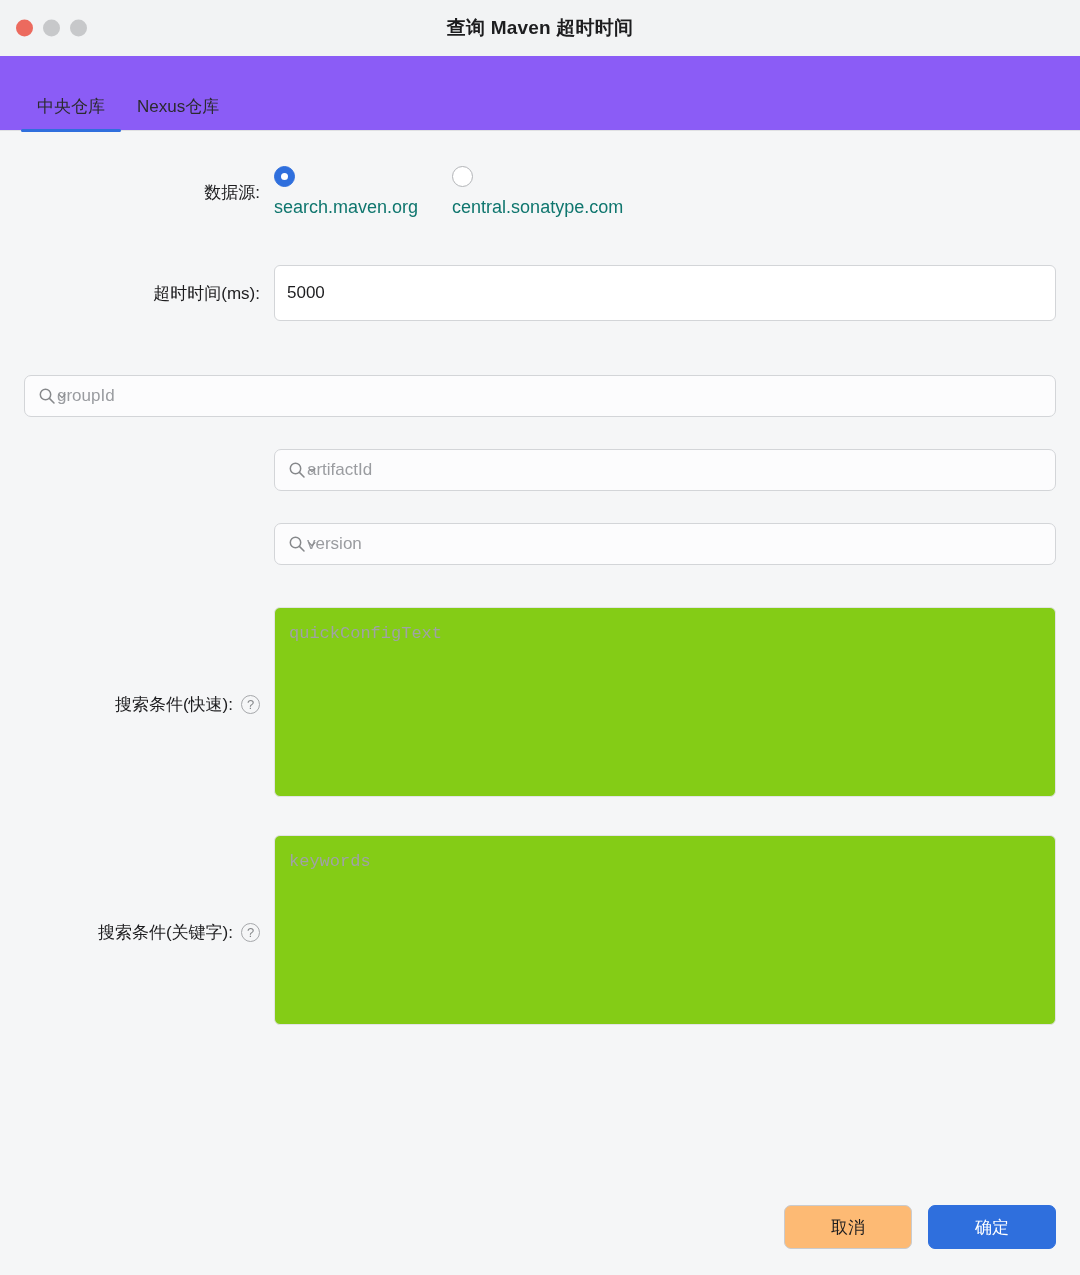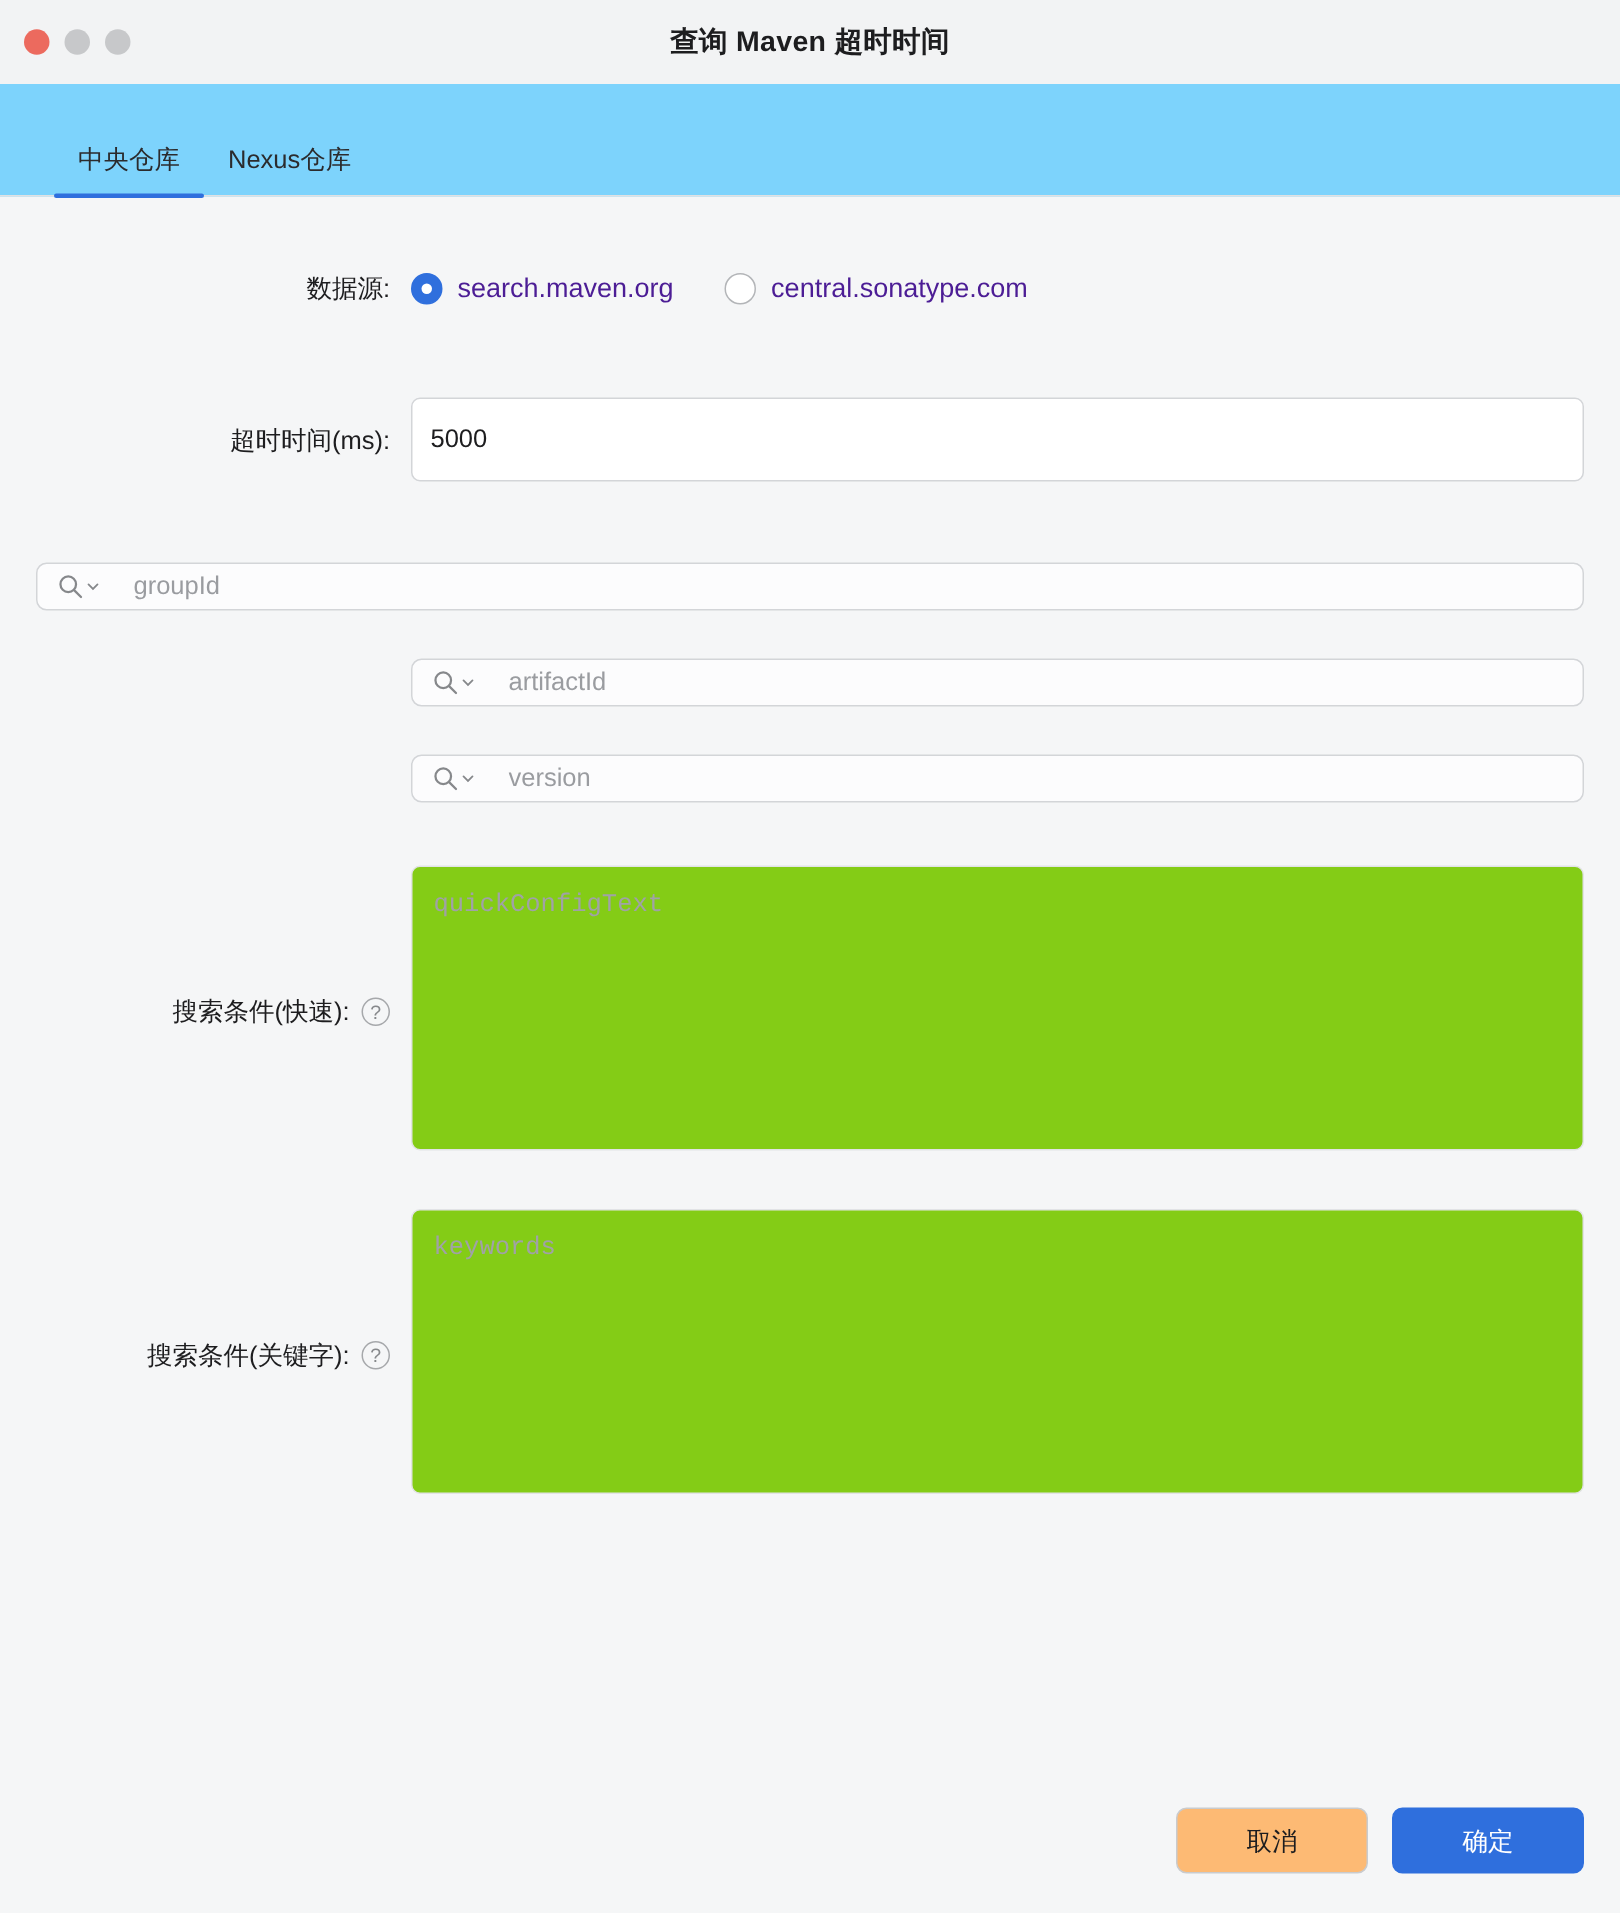--- a/index.html
+++ b/index.html
@@ -58,22 +58,22 @@
     color: #1d1d1f;
     letter-spacing: .2px;
   }
 
   
   .tabbar {
     flex: 0 0 auto;
     height: 75px;
     display: flex;
     align-items: flex-end;
-    padding: 0 36px;
-    background: #7dd3fc;
+    padding: 0 21px;
+    background: #8b5cf6;
     border-bottom: 1px solid #e0e1e3;
     box-sizing: border-box;
   }
   .tab {
     position: relative;
     font-size: 17px;
     color: #2b2b2d;
     padding: 0 16px 12px 16px;
     cursor: default;
     white-space: nowrap;
@@ -144,21 +144,22 @@
   .radio-group {
     display: flex;
     align-items: center;
     gap: 34px;
   }
   .radio-opt {
     display: flex;
     align-items: flex-start;
     gap: 10px;
     font-size: 18px;
-    color: #4c1d95;
+    color: #0f766e;
+    flex-direction: column;
   }
   .radio {
     width: 21px;
     height: 21px;
     border-radius: 50%;
     border: 1.6px solid #b3b5b8;
     background: #fff;
     box-sizing: border-box;
     position: relative;
     flex: 0 0 auto;
@@ -197,29 +198,29 @@
 
   .row-timeout { margin-top: 38px; }
 
   
   .search-wrap {
     position: relative;
     width: 100%;
   }
   .search-input {
     width: 100%;
-    height: 32px;
+    height: 42px;
     box-sizing: border-box;
     border: 1px solid #d3d5d8;
     border-radius: 7px;
     background: #fcfcfd;
     font-family: "Liberation Sans", sans-serif;
     font-size: 17px;
     color: #1d1d1f;
-    padding: 0 12px 0 64px;
+    padding: 0 12px 0 32px;
     outline: none;
   }
   .search-input::placeholder { color: #9a9ca0; }
   .search-icon {
     position: absolute;
     left: 14px;
     top: 50%;
     transform: translateY(-50%);
     display: flex;
     align-items: center;

